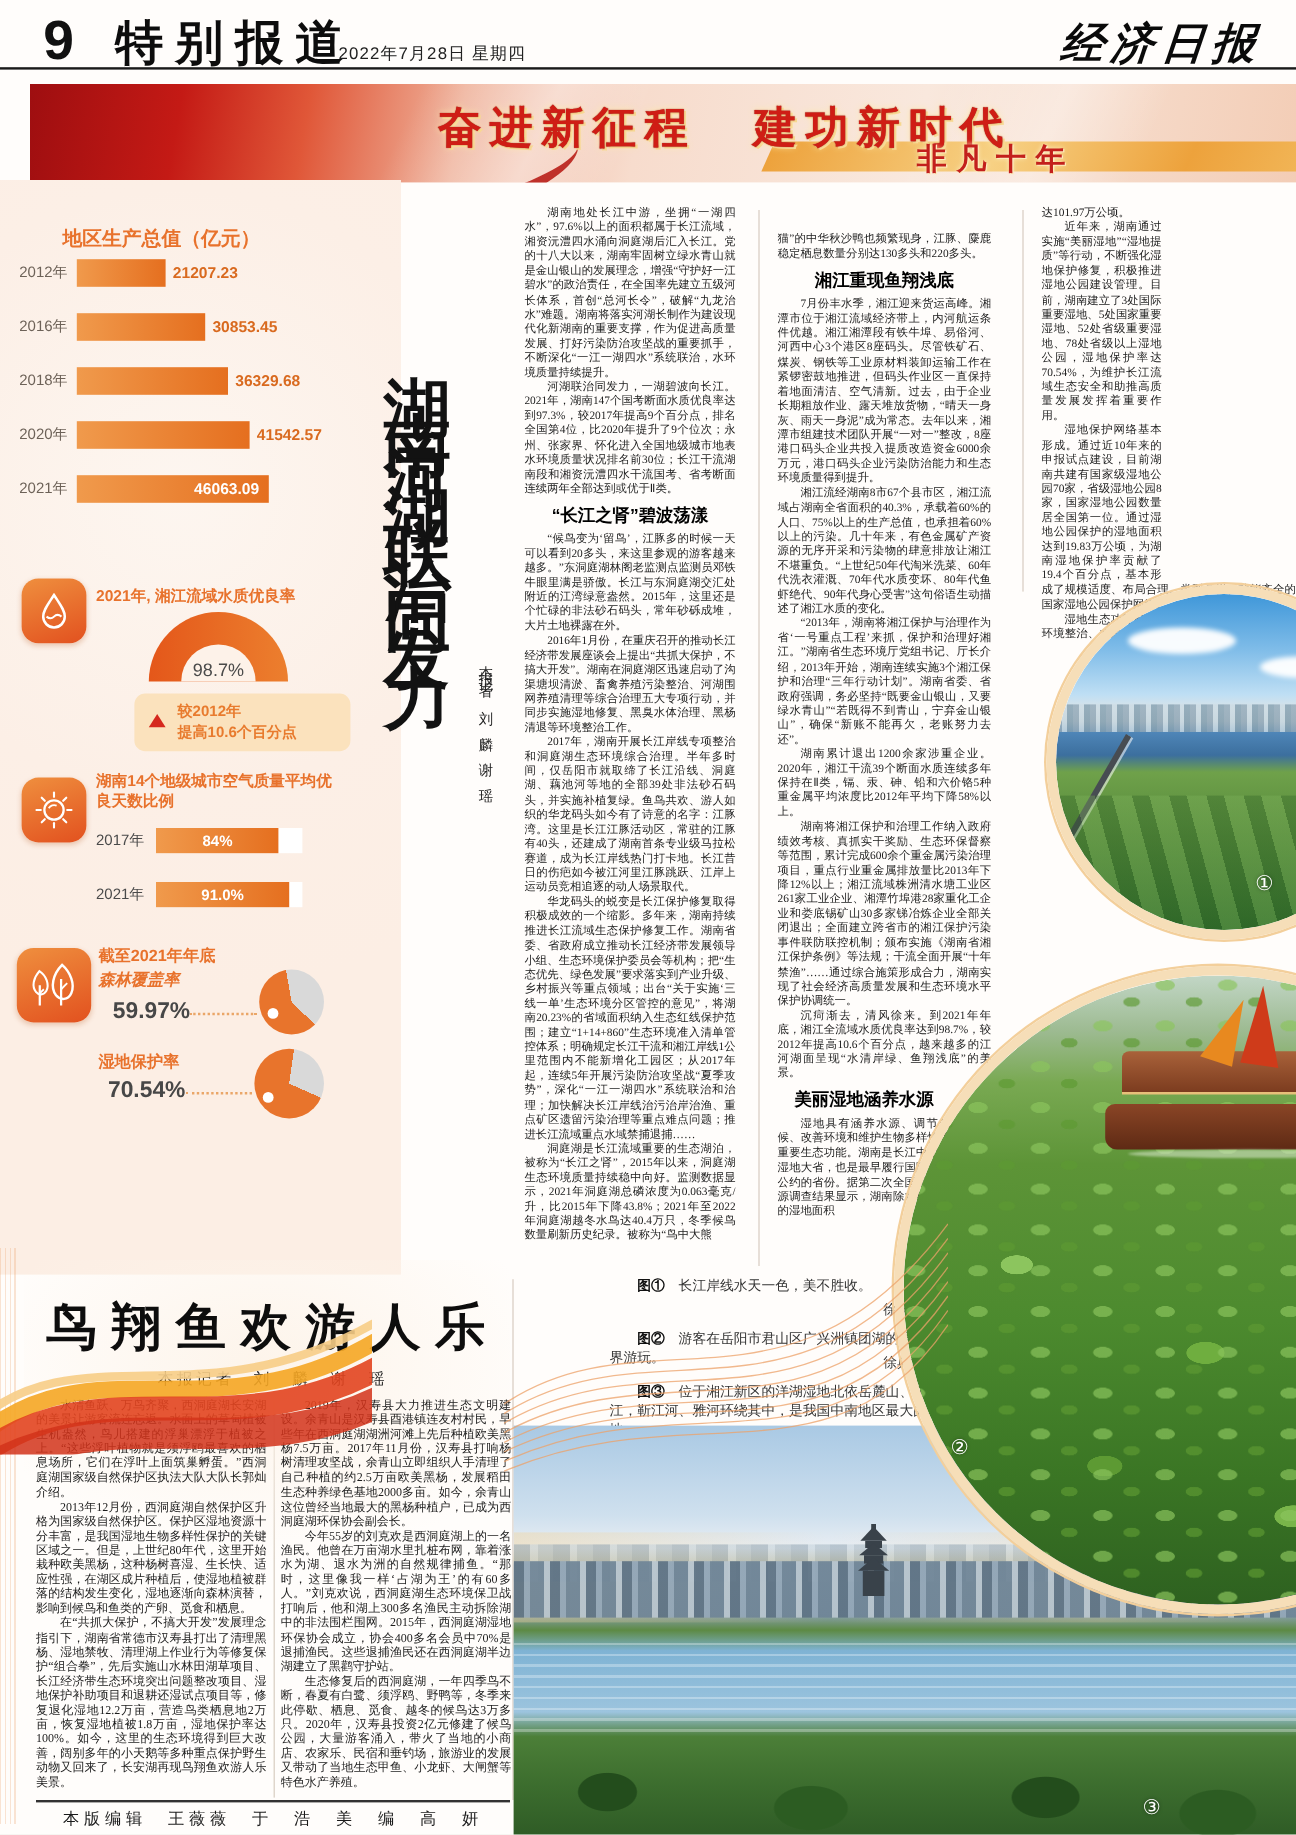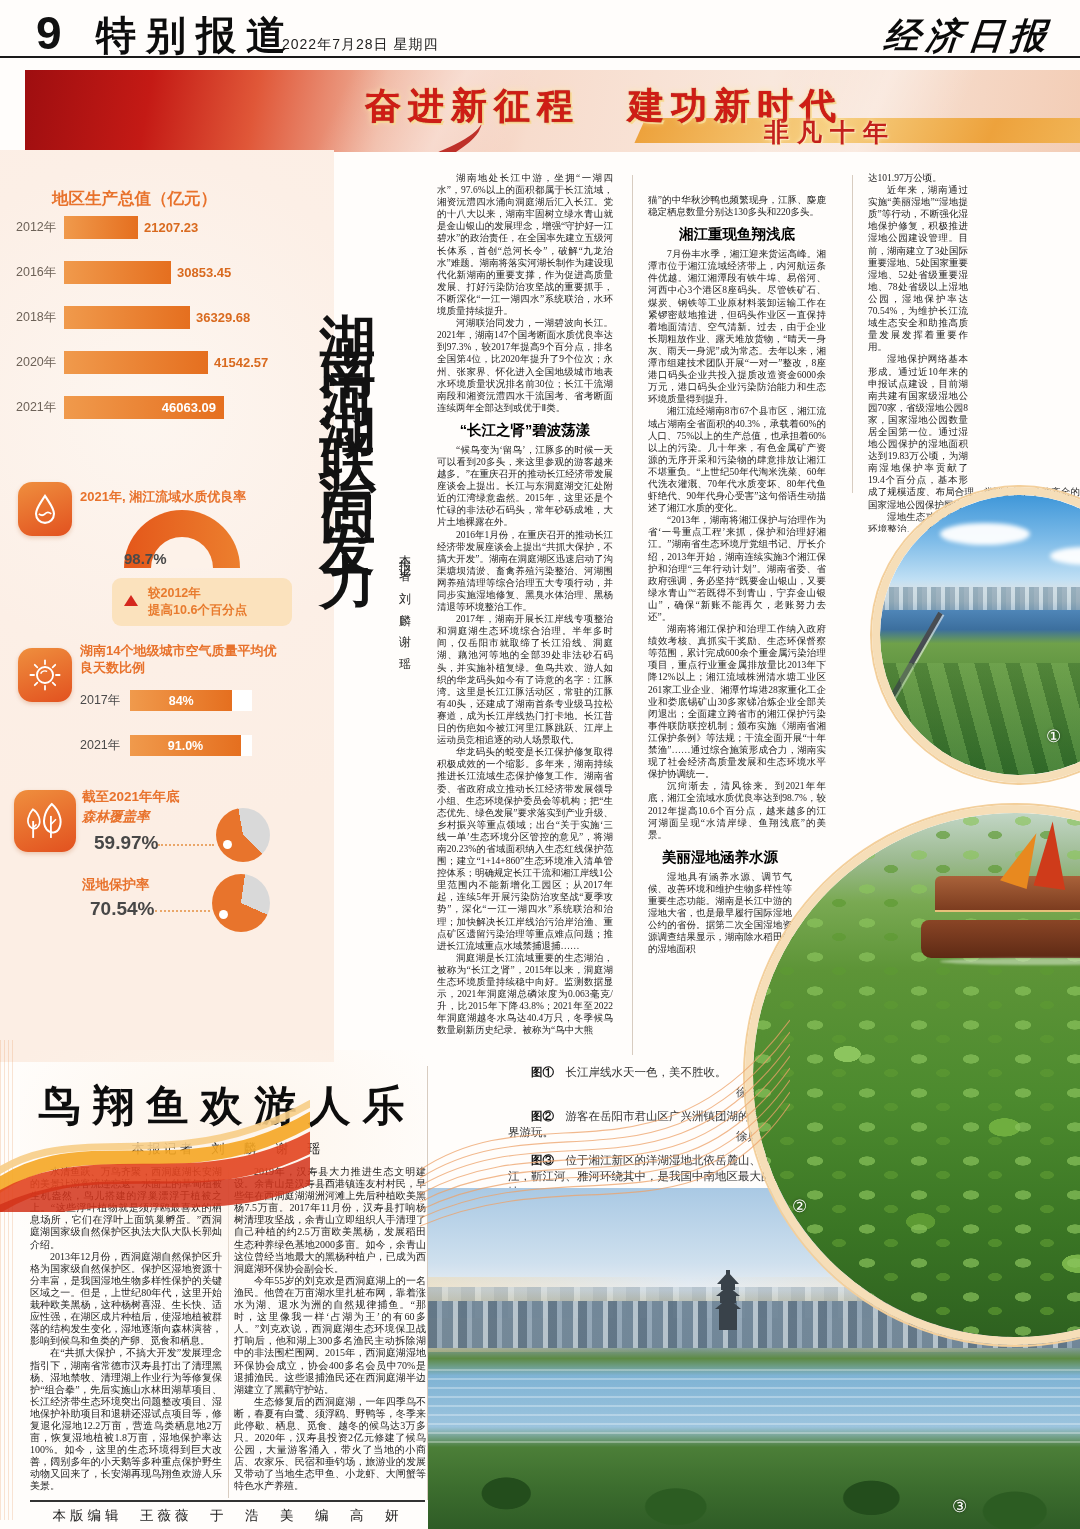--- a/index.html
+++ b/index.html
@@ -53,22 +53,22 @@
 
   .sq-icon{position:absolute;width:54px;height:54px;border-radius:14px;
     background:linear-gradient(160deg,#ef8f3e,#e2511f);display:flex;align-items:center;justify-content:center;
     box-shadow:0 2px 4px rgba(180,80,20,.25);}
   .info-title{position:absolute;font-size:13px;font-weight:700;color:#e8722c;line-height:17px;}
 
   .gauge{position:absolute;left:124px;top:360px;width:116px;height:58px;
     border-radius:116px 116px 0 0;background:linear-gradient(90deg,#e4571a,#ec7f2e);}
   .gauge::after{content:"";position:absolute;left:27px;bottom:0;width:62px;height:31px;
     border-radius:62px 62px 0 0;background:#fdf2e9;}
-  .gauge-val{position:absolute;left:124px;top:400px;width:116px;
-    font-size:15px;font-weight:700;color:#4a4a4a;}
+  .gauge-val{position:absolute;left:124px;top:400px;width:116px;text-align:center;
+    font-size:15px;font-weight:400;color:#4a4a4a;}
   .note-box{position:absolute;left:112px;top:428px;width:180px;height:48px;background:#fbe2bd;
     border-radius:9px;}
   .note-tri{position:absolute;left:12px;top:17px;width:0;height:0;
     border-left:7px solid transparent;border-right:7px solid transparent;border-bottom:11px solid #d5281e;}
   .note-text{position:absolute;left:36px;top:7px;font-size:12.5px;font-weight:700;color:#e87b2e;line-height:17px;}
 
   .air-row{position:absolute;left:80px;display:flex;align-items:center;}
   .air-label{width:50px;font-size:12.5px;color:#4a4a4a;flex:none;}
   .air-track{width:122px;height:21px;background:#fff;position:relative;flex:none;}
   .air-fill{height:21px;background:linear-gradient(90deg,#f09a4c,#e56f1f);
@@ -335,33 +335,34 @@
 
   <div class="rule-v" style="left:632px;top:175px;height:880px;" data-name="column-rule"></div>
   <div class="rule-v" style="left:852px;top:175px;height:318px;" data-name="column-rule"></div>
   <div class="rule-v" style="left:427px;top:1066px;height:434px;" data-name="column-rule"></div>
   <div class="rule-v" style="left:228px;top:1168px;height:330px;" data-name="column-rule"></div>
 
   <div class="bodycol col1" data-name="article-column-1">
     <p data-name="paragraph">湖南地处长江中游，坐拥“一湖四水”，97.6%以上的面积都属于长江流域，湘资沅澧四水涌向洞庭湖后汇入长江。党的十八大以来，湖南牢固树立绿水青山就是金山银山的发展理念，增强“守护好一江碧水”的政治责任，在全国率先建立五级河长体系，首创“总河长令”，破解“九龙治水”难题。湖南将落实河湖长制作为建设现代化新湖南的重要支撑，作为促进高质量发展、打好污染防治攻坚战的重要抓手，不断深化“一江一湖四水”系统联治，水环境质量持续提升。</p>
     <p data-name="paragraph">河湖联治同发力，一湖碧波向长江。2021年，湖南147个国考断面水质优良率达到97.3%，较2017年提高9个百分点，排名全国第4位，比2020年提升了9个位次；永州、张家界、怀化进入全国地级城市地表水环境质量状况排名前30位；长江干流湖南段和湘资沅澧四水干流国考、省考断面连续两年全部达到或优于Ⅱ类。</p>
     <p class="subhead" data-name="subhead-changjiang-kidney">“长江之肾”碧波荡漾</p>
-    <p data-name="paragraph">“候鸟变为‘留鸟’，江豚多的时候一天可以看到20多头，来这里参观的游客越来越多。”在重庆召开的推动长江经济带发展座谈会上提出。长江与东洞庭湖交汇处附近的江湾绿意盎然。2015年，这里还是个忙碌的非法砂石码头，常年砂砾成堆，大片土地裸露在外。</p>
+    <p data-name="paragraph">“候鸟变为‘留鸟’，江豚多的时候一天可以看到20多头，来这里参观的游客越来越多。”东洞庭湖林阁老监测点监测员邓铁牛眼里满是骄傲。长江与东洞庭湖交汇处附近的江湾绿意盎然。2015年，这里还是个忙碌的非法砂石码头，常年砂砾成堆，大片土地裸露在外。</p>
     <p data-name="paragraph">2016年1月份，在重庆召开的推动长江经济带发展座谈会上提出“共抓大保护，不搞大开发”。湖南在洞庭湖区迅速启动了沟渠塘坝清淤、畜禽养殖污染整治、河湖围网养殖清理等综合治理五大专项行动，并同步实施湿地修复、黑臭水体治理、黑杨清退等环境整治工作。</p>
     <p data-name="paragraph">2017年，湖南开展长江岸线专项整治和洞庭湖生态环境综合治理。半年多时间，仅岳阳市就取缔了长江沿线、洞庭湖、藕池河等地的全部39处非法砂石码头，并实施补植复绿。鱼鸟共欢、游人如织的华龙码头如今有了诗意的名字：江豚湾。这里是长江江豚活动区，常驻的江豚有40头，还建成了湖南首条专业级马拉松赛道，成为长江岸线热门打卡地。长江昔日的伤疤如今被江河里江豚跳跃、江岸上运动员竞相追逐的动人场景取代。</p>
     <p data-name="paragraph">华龙码头的蜕变是长江保护修复取得积极成效的一个缩影。多年来，湖南持续推进长江流域生态保护修复工作。湖南省委、省政府成立推动长江经济带发展领导小组、生态环境保护委员会等机构；把“生态优先、绿色发展”要求落实到产业升级、乡村振兴等重点领域；出台“关于实施‘三线一单’生态环境分区管控的意见”，将湖南20.23%的省域面积纳入生态红线保护范围；建立“1+14+860”生态环境准入清单管控体系；明确规定长江干流和湘江岸线1公里范围内不能新增化工园区；从2017年起，连续5年开展污染防治攻坚战“夏季攻势”，深化“一江一湖四水”系统联治和治理；加快解决长江岸线治污治岸治渔、重点矿区遗留污染治理等重点难点问题；推进长江流域重点水域禁捕退捕……</p>
     <p data-name="paragraph">洞庭湖是长江流域重要的生态湖泊，被称为“长江之肾”，2015年以来，洞庭湖生态环境质量持续稳中向好。监测数据显示，2021年洞庭湖总磷浓度为0.063毫克/升，比2015年下降43.8%；2021年至2022年洞庭湖越冬水鸟达40.4万只，冬季候鸟数量刷新历史纪录。被称为“鸟中大熊</p>
   </div>
 
   <div class="bodycol col2" data-name="article-column-2">
     <p class="noindent" data-name="paragraph">猫”的中华秋沙鸭也频繁现身，江豚、麋鹿稳定栖息数量分别达130多头和220多头。</p>
     <p class="subhead" data-name="subhead-xiangjiang-fish">湘江重现鱼翔浅底</p>
     <p data-name="paragraph">7月份丰水季，湘江迎来货运高峰。湘潭市位于湘江流域经济带上，内河航运条件优越。湘江湘潭段有铁牛埠、易俗河、河西中心3个港区8座码头。尽管铁矿石、煤炭、钢铁等工业原材料装卸运输工作在紧锣密鼓地推进，但码头作业区一直保持着地面清洁、空气清新。过去，由于企业长期粗放作业、露天堆放货物，“晴天一身灰、雨天一身泥”成为常态。去年以来，湘潭市组建技术团队开展“一对一”整改，8座港口码头企业共投入提质改造资金6000余万元，港口码头企业污染防治能力和生态环境质量得到提升。</p>
     <p data-name="paragraph">湘江流经湖南8市67个县市区，湘江流域占湖南全省面积的40.3%，承载着60%的人口、75%以上的生产总值，也承担着60%以上的污染。几十年来，有色金属矿产资源的无序开采和污染物的肆意排放让湘江不堪重负。“上世纪50年代淘米洗菜、60年代洗衣灌溉、70年代水质变坏、80年代鱼虾绝代、90年代身心受害”这句俗语生动描述了湘江水质的变化。</p>
     <p data-name="paragraph">“2013年，湖南将湘江保护与治理作为省‘一号重点工程’来抓，保护和治理好湘江。”湖南省生态环境厅党组书记、厅长介绍，2013年开始，湖南连续实施3个湘江保护和治理“三年行动计划”。湖南省委、省政府强调，务必坚持“既要金山银山，又要绿水青山”“若既得不到青山，宁弃金山银山”，确保“新账不能再欠，老账努力去还”。</p>
+    <p data-name="paragraph">湖南累计退出1200余家涉重企业。2020年，湘江干流39个断面水质连续多年保持在Ⅱ类，镉、汞、砷、铅和六价铬5种重金属平均浓度比2012年平均下降58%以上。</p>
     <p data-name="paragraph">湖南将湘江保护和治理工作纳入政府绩效考核、真抓实干奖励、生态环保督察等范围，累计完成600余个重金属污染治理项目，重点行业重金属排放量比2013年下降12%以上；湘江流域株洲清水塘工业区261家工业企业、湘潭竹埠港28家重化工企业和娄底锡矿山30多家锑冶炼企业全部关闭退出；全面建立跨省市的湘江保护污染事件联防联控机制；颁布实施《湖南省湘江保护条例》等法规；干流全面开展“十年禁渔”……通过综合施策形成合力，湖南实现了社会经济高质量发展和生态环境水平保护协调统一。</p>
     <p data-name="paragraph">沉疴渐去，清风徐来。到2021年年底，湘江全流域水质优良率达到98.7%，较2012年提高10.6个百分点，越来越多的江河湖面呈现“水清岸绿、鱼翔浅底”的美景。</p>
     <p class="subhead c2narrow" data-name="subhead-wetland-water">美丽湿地涵养水源</p>
     <p class="c2narrow" data-name="paragraph">湿地具有涵养水源、调节气候、改善环境和维护生物多样性等重要生态功能。湖南是长江中游的湿地大省，也是最早履行国际湿地公约的省份。据第二次全国湿地资源调查结果显示，湖南除水稻田外的湿地面积</p>
   </div>
 
   <div class="bodycol col3" data-name="article-column-3">
     <div class="c3spacer" data-name="photo-wrap-spacer"></div>
     <p class="noindent" data-name="paragraph">达101.97万公顷。</p>
     <p data-name="paragraph">近年来，湖南通过实施“美丽湿地”“湿地提质”等行动，不断强化湿地保护修复，积极推进湿地公园建设管理。目前，湖南建立了3处国际重要湿地、5处国家重要湿地、52处省级重要湿地、78处省级以上湿地公园，湿地保护率达70.54%，为维护长江流域生态安全和助推高质量发展发挥着重要作用。</p>

